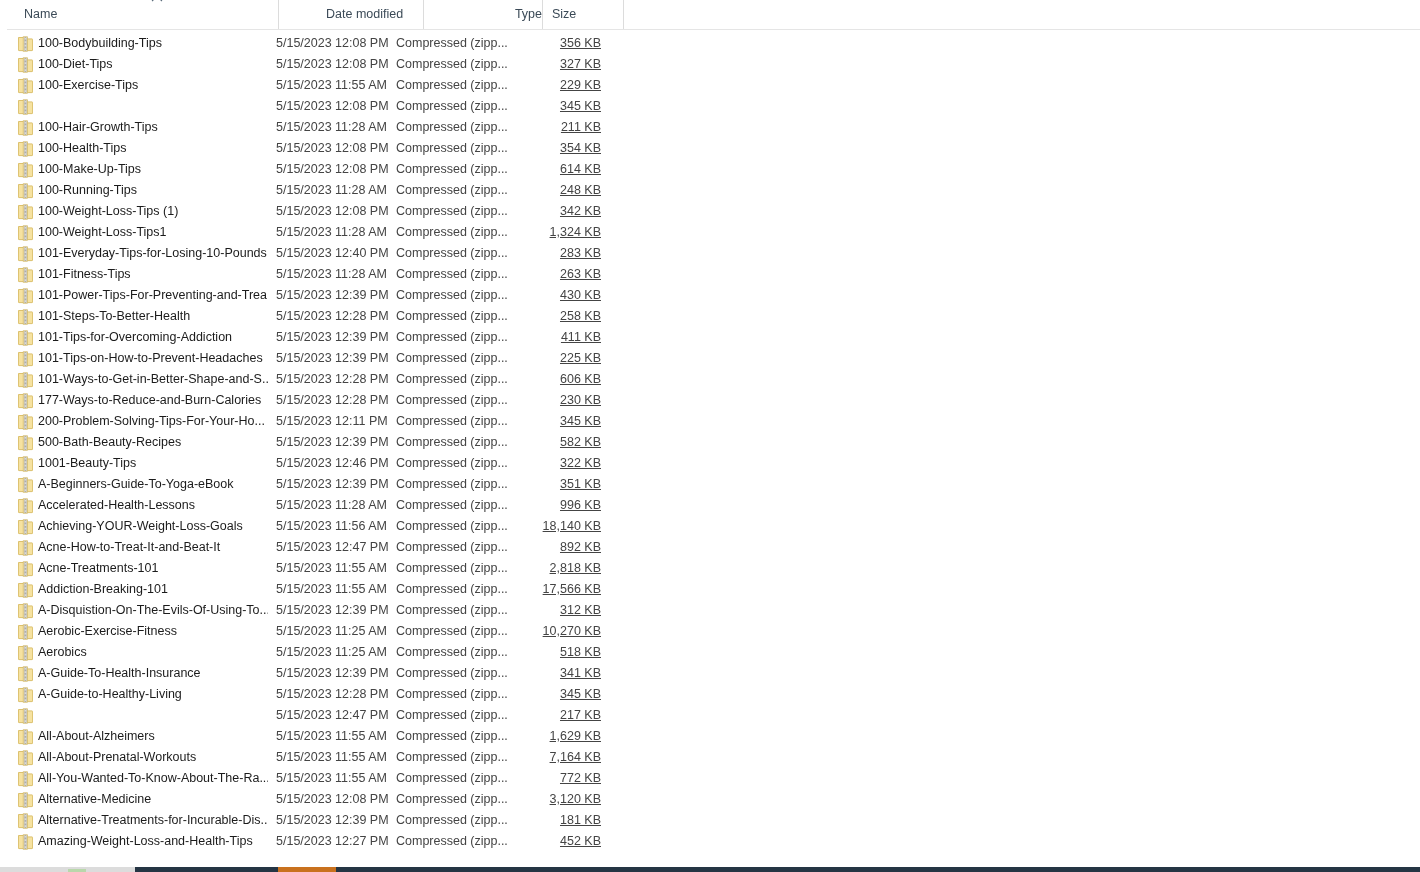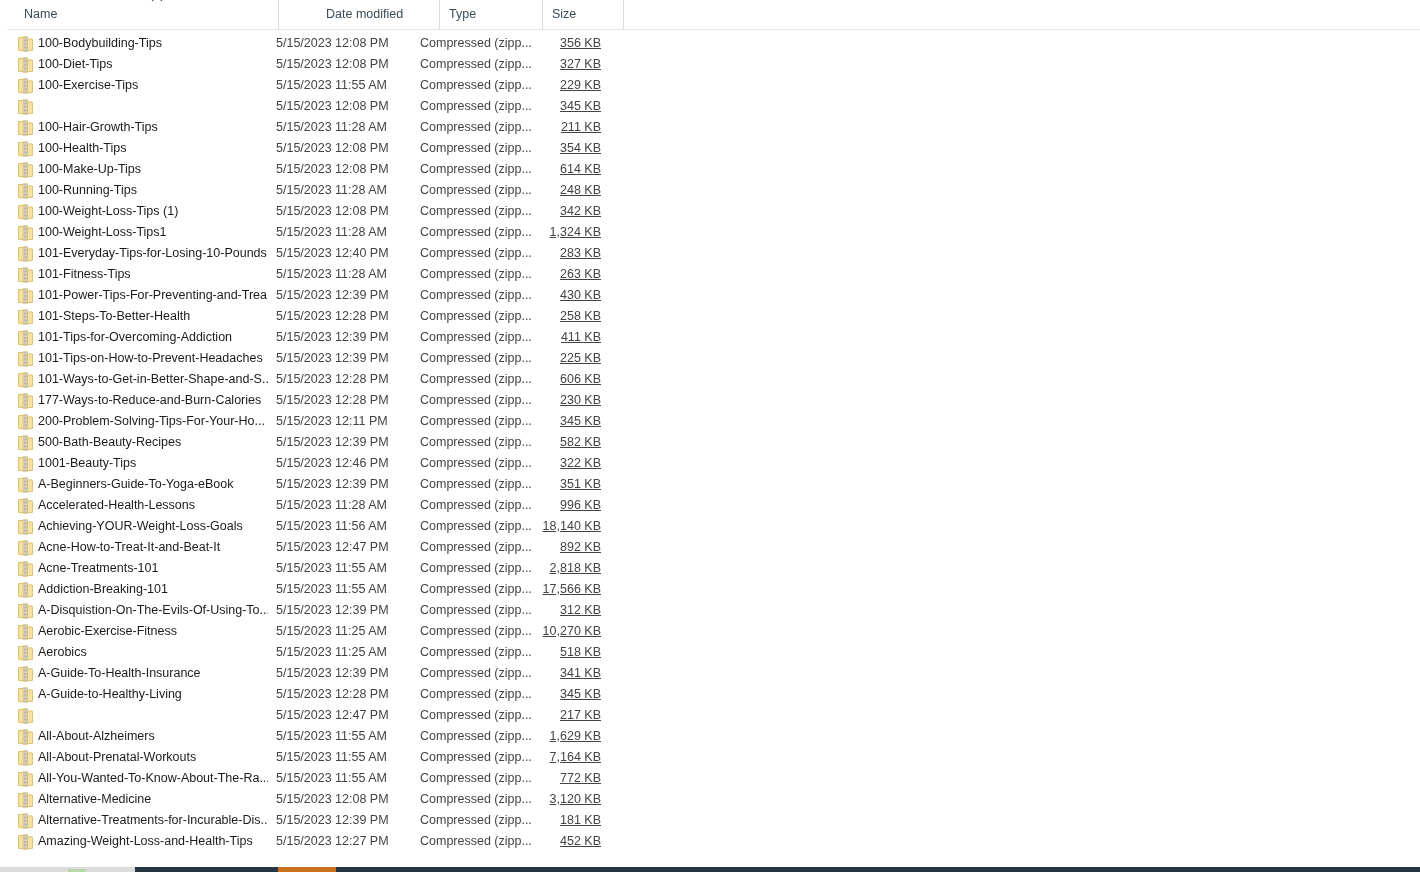--- a/index.html
+++ b/index.html
@@ -52,21 +52,21 @@
     left: 143px;
     width: 14px;
     height: 14px;
     color: #5a6b7a;
     font-size: 11px;
     line-height: 14px;
     text-align: center;
   }
   .col-header.h-name { left: 0;    width: 271px; }
   .col-header.h-date { left: 271px; width: 145px; padding-left: 47px; }
-  .col-header.h-type { left: 432px; width: 119px; }
+  .col-header.h-type { left: 416px; width: 119px; text-align: right; }
   .col-header.h-size { left: 535px; width: 81px; }
   .col-divider-end {
     position: absolute;
     left: 616px;
     top: 0;
     width: 1px;
     height: 29px;
     background: #dcdcdc;
   }
 
@@ -87,21 +87,21 @@
     height: 21px;
     line-height: 21px;
     font-size: 12.5px;
     color: #1b1b1b;
     white-space: nowrap;
     overflow: hidden;
     box-sizing: border-box;
   }
   .cell.c-name { left: 0;    width: 268px; padding-left: 38px; color: #1b1b1b; }
   .cell.c-date { left: 276px; width: 140px; color: #444444; }
-  .cell.c-type { left: 420px; width: 116px; color: #444444; }
+  .cell.c-type { left: 396px; width: 116px; color: #444444; }
   .cell.c-size { left: 527px; width: 82px; text-align: right; color: #444444; padding-right: 8px; text-decoration: underline; }
 
   
   .zip-icon {
     position: absolute;
     left: 18px;
     top: 3px;
     width: 15px;
     height: 16px;
   }

